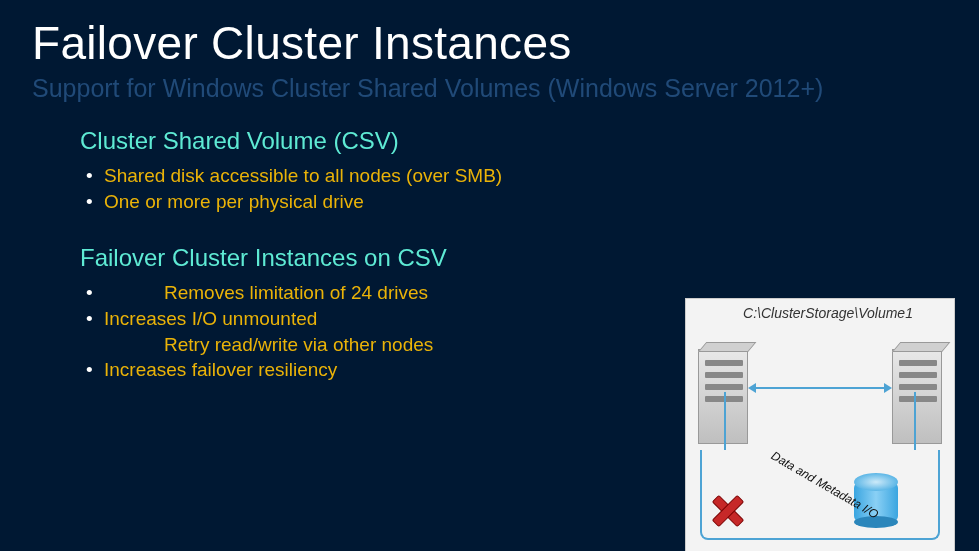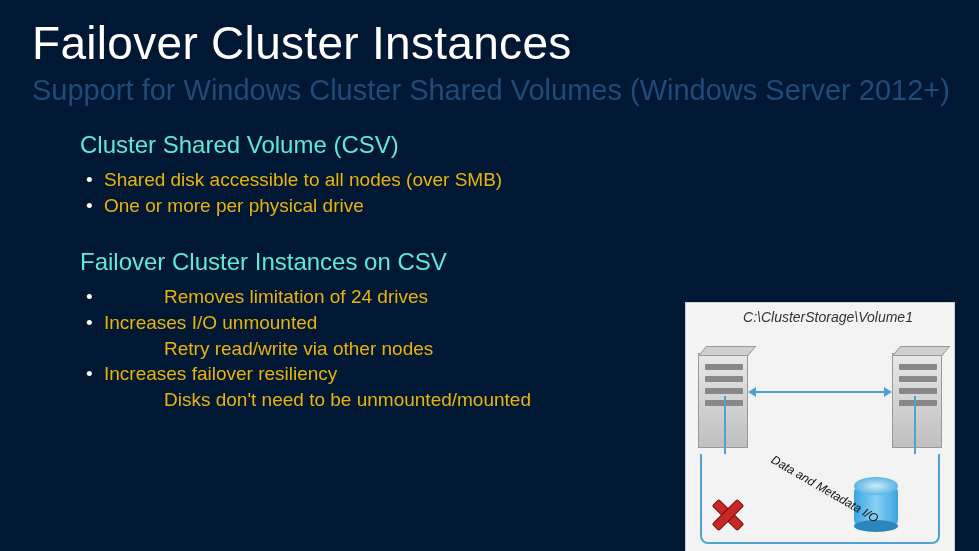--- a/index.html
+++ b/index.html
@@ -7,21 +7,21 @@
     width:979px; height:551px;
     background:#001833;
     font-family:"Segoe UI Light","Segoe UI",Arial,sans-serif;
     color:#ffffff; overflow:hidden; position:relative;
   }
   .title{
     font-size:46px; font-weight:300; color:#ffffff;
     padding:16px 0 0 32px; letter-spacing:0.3px;
   }
   .subtitle{
-    font-size:29px; font-weight:300; color:#204a78;
+    font-size:25px; font-weight:300; color:#204a78;
     padding:4px 8px 0 32px;
   }
   .content{ position:relative; }
   .section{ padding:24px 0 0 80px; }
   .section-heading{
     font-size:24px; font-weight:400; color:#5eead4;
     margin-bottom:8px;
   }
   .bullets{ list-style:none; padding-left:24px; }
   .bullets li{
@@ -135,21 +135,20 @@
     <ul class="bullets">
       <li>
         <span class="sub">Removes limitation of 24 drives</span>
       </li>
       <li>
         <span>Increases I/O unmounted</span>
         <span class="sub">Retry read/write via other nodes</span>
       </li>
       <li>
         <span>Increases failover resiliency</span>
-        <span class="sub">Disks don't need to be unmounted/mounted</span>
       </li>
     </ul>
   </div>
 
   <div class="diagram">
     <div class="dpath">C:\ClusterStorage\Volume1</div>
 
     <div class="server server-left">
       <div class="cap"></div>
       <div class="slot" style="top:10px"></div>

